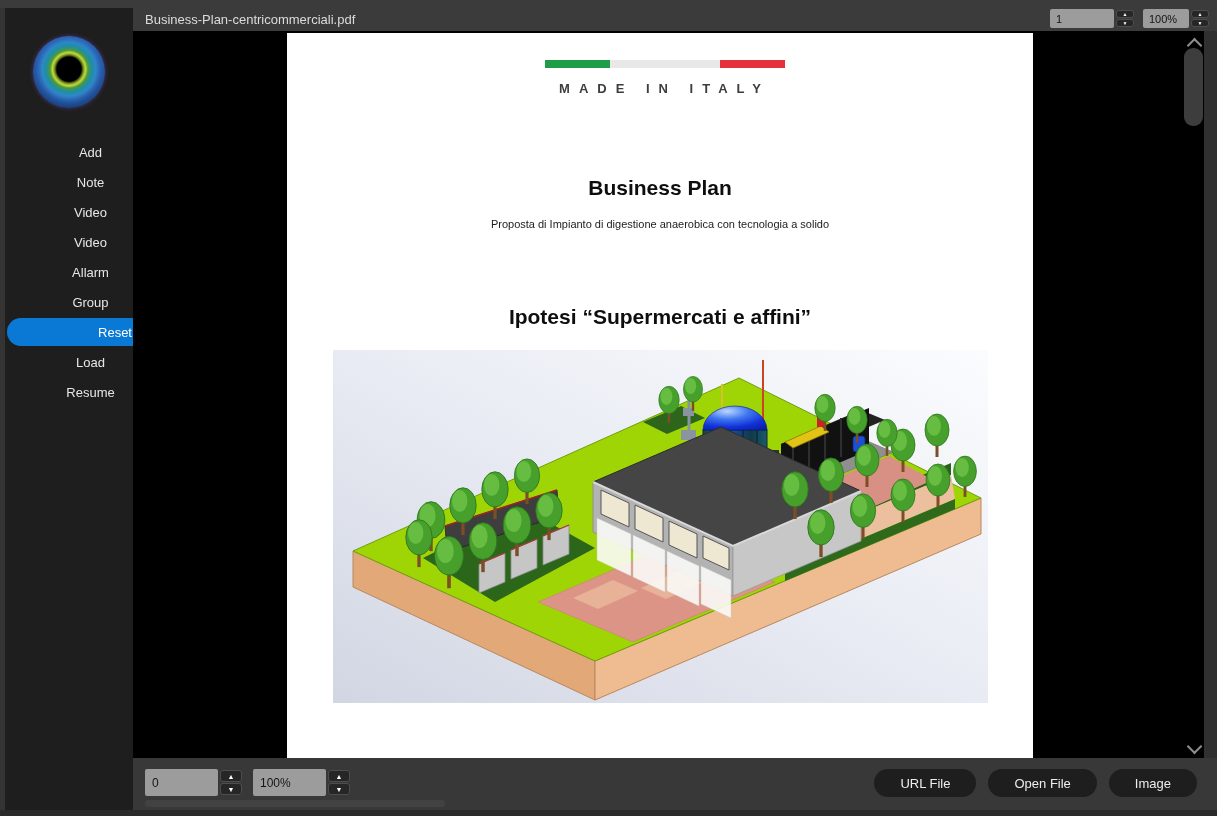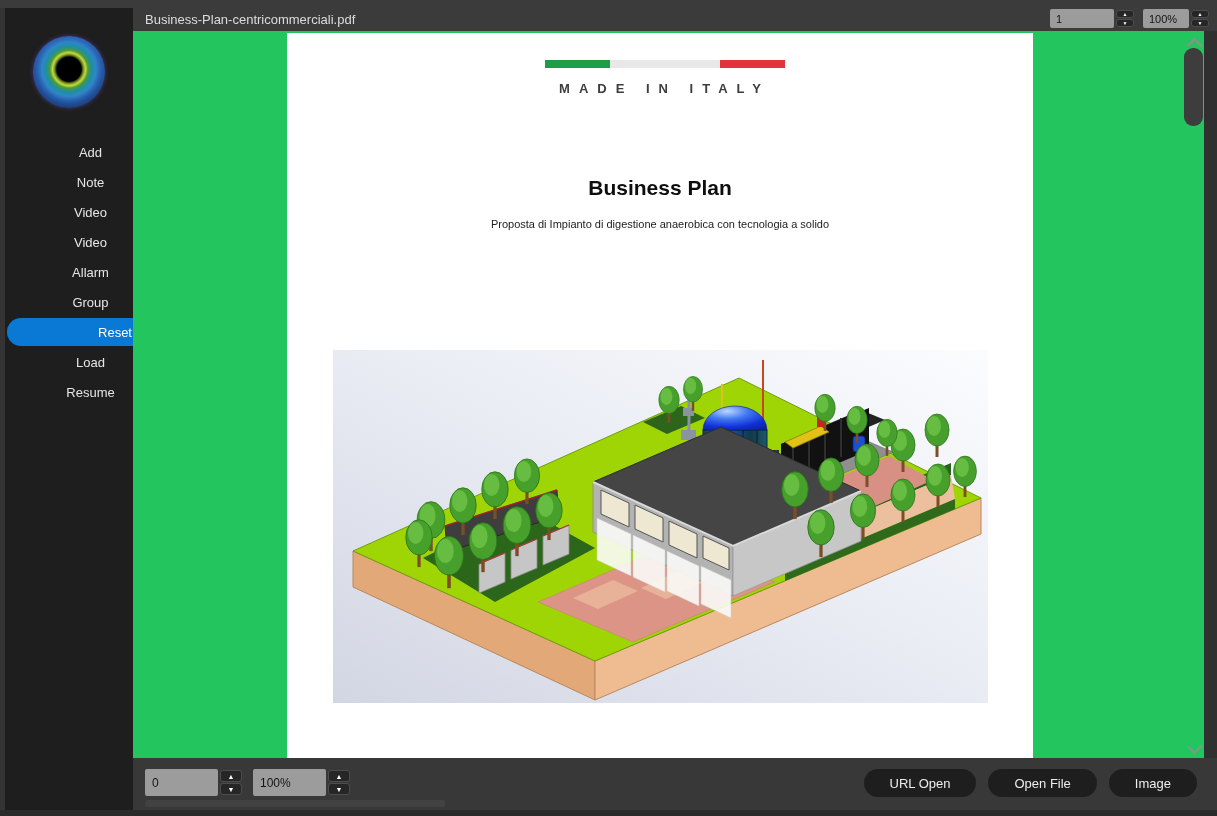--- a/index.html
+++ b/index.html
@@ -32,21 +32,21 @@
           #000 0%, #000 23%, #6f8c1e 27%, #c9d838 31%, #4a9a3c 36%, #1e8fa0 43%,
           #2f86c8 51%, #2a62b0 59%, #1a4484 68%, #0d2c52 75%, #241438 84%, #000 100%);
         box-shadow:0 0 6px rgba(90,140,255,.35) inset,0 0 4px rgba(150,90,255,.4);}
   .menu{position:absolute;left:0;top:129px;width:133px;}
   .menu-item{height:30px;display:flex;align-items:center;justify-content:center;
              font-size:13px;color:#e6e6e6;cursor:pointer;padding-left:48px;}
   .menu-item.active{height:28px;width:120px;margin:1px 6px 1px 7px;border-radius:15px;
                     background:#0a79d6;color:#fff;}
 
   
-  .viewer{position:absolute;left:133px;top:31px;width:1084px;height:727px;background:#22c55e;}
+  .viewer{position:absolute;left:133px;top:31px;width:1084px;height:727px;background:#000000;}
   .right-edge{position:absolute;right:0;top:0;width:13px;height:727px;background:#303030;}
   .vscroll-thumb{position:absolute;left:1051px;top:17px;width:19px;height:78px;
                  background:#3d3d3d;border-radius:9px;cursor:pointer;}
   .chev{position:absolute;width:9px;height:9px;border:solid #8f8f8f;border-width:2px 0 0 2px;cursor:pointer;}
   .chev.up{left:1056px;top:9px;transform:rotate(45deg);}
   .chev.down{left:1056px;top:710px;transform:rotate(225deg);}
 
   
   .pdf-page{position:absolute;left:154px;top:2px;width:746px;height:725px;background:#fff;}
   .flag-bar{position:absolute;left:258px;top:27px;width:240px;height:8px;display:flex;}
@@ -119,20 +119,21 @@
 
     <div class="pdf-page">
       <div class="flag-bar">
         <div class="flag-green"></div>
         <div class="flag-grey"></div>
         <div class="flag-red"></div>
       </div>
       <div class="made-in-italy">MADE IN ITALY</div>
       <div class="doc-title">Business Plan</div>
       <div class="doc-subtitle">Proposta di Impianto di digestione anaerobica con tecnologia a solido</div>
+      <div class="doc-heading">Ipotesi “Supermercati e affini”</div>
 
       <div class="figure" role="img" aria-label="3D isometric rendering of an anaerobic digestion biogas plant: landscaped green lot on a tan earth base with rows of trees, a grey industrial building with glass bays, a blue domed digester tank, a black cogeneration container and salmon-coloured paved paths.">
         <svg width="655" height="353" viewBox="0 0 655 353" xmlns="http://www.w3.org/2000/svg">
           <defs>
             <linearGradient id="bgG" x1="1" y1="0" x2="0" y2="1">
               <stop offset="0" stop-color="#fbfcfe"></stop>
                 <stop offset="0.45" stop-color="#eaedf4"></stop>
               <stop offset="1" stop-color="#d2d6e3"></stop>
             </linearGradient>
             <radialGradient id="domeG" cx="0.38" cy="0.22" r="0.95">
@@ -270,20 +271,20 @@
       <div class="spin-group">
         <div class="spin-field lg">100%</div>
         <div class="spin-btns">
           <button class="spin-btn lg">▲</button>
           <button class="spin-btn lg">▼</button>
         </div>
       </div>
     </div>
     <div class="hscroll-thumb"></div>
     <div class="bottombar-right">
-      <button class="pill-btn">URL Open</button>
+      <button class="pill-btn">URL File</button>
       <button class="pill-btn">Open File</button>
       <button class="pill-btn">Image</button>
     </div>
   </div>
   <div class="bottom-strip"></div>
 
 </div>
 
 </body></html>

